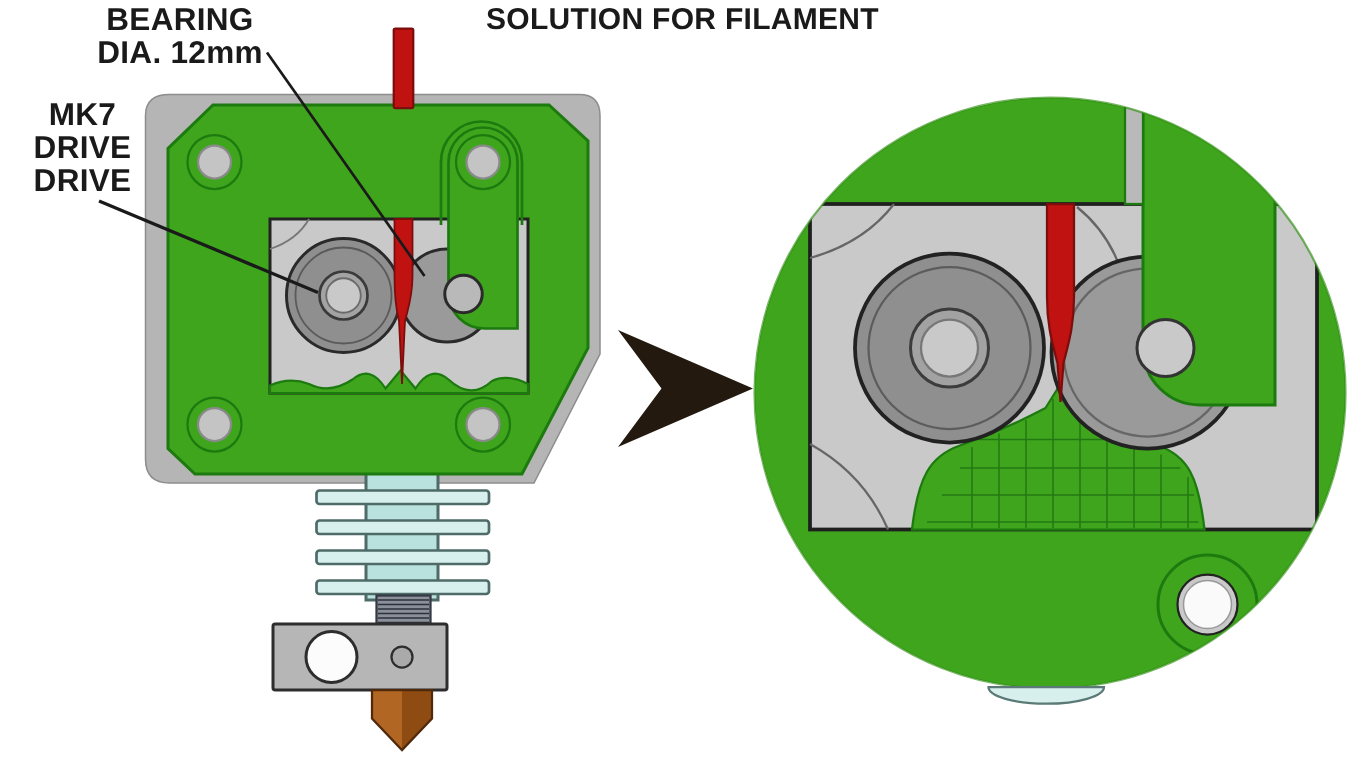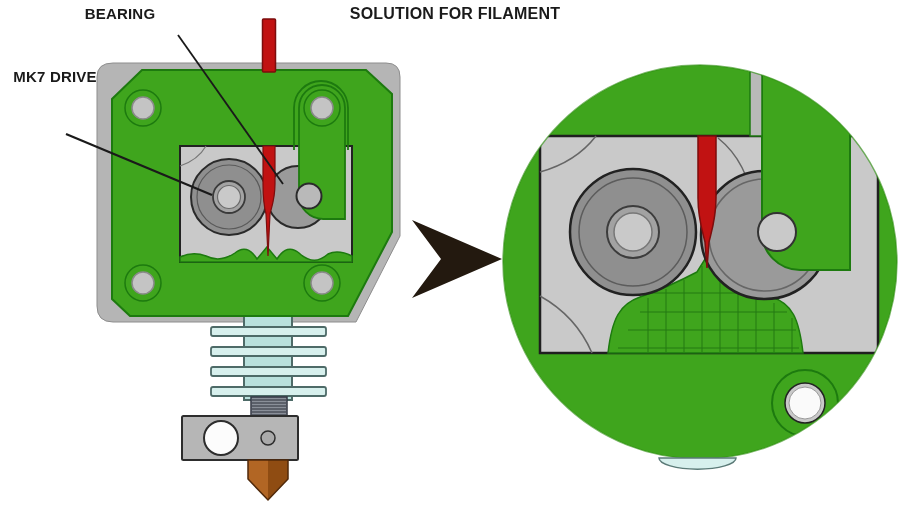--- a/index.html
+++ b/index.html
@@ -6,25 +6,25 @@
   body{
     width:902px;height:506px;position:relative;overflow:hidden;
     background:var(--bg,#fff);
     font-family:"Liberation Sans", sans-serif;
   }
   .smudge{position:absolute;background:#ededed;border-radius:50%;filter:blur(7px);opacity:.55;}
   #scene{position:absolute;left:0;top:0;}
   .title{
     position:absolute;left:295px;top:1px;width:320px;
     text-align:center;color:var(--ink,#1a1a1a);
-    font-size:16px;line-height:25px;font-weight:700;letter-spacing:.2px;
+    font-size:20px;line-height:25px;font-weight:700;letter-spacing:.2px;
   }
   .callout{
     position:absolute;color:var(--ink,#1a1a1a);text-align:center;
-    font-size:15px;line-height:22px;font-weight:700;letter-spacing:.2px;
+    font-size:21px;line-height:22px;font-weight:700;letter-spacing:.2px;
   }
   .callout.bearing{left:55px;top:3px;width:130px;}
   .callout.gear{left:0px;top:66px;width:110px;}
 </style>
 </head>
 <body>
 
 <div class="smudge" style="left:300px;top:28px;width:190px;height:34px;"></div>
 <div class="smudge" style="left:440px;top:320px;width:90px;height:110px;"></div>
 <div class="smudge" style="left:170px;top:468px;width:440px;height:30px;"></div>
@@ -178,17 +178,19 @@
 
   <path d="M412,220 L502,259 L412,298 L441,259 Z" style="fill:var(--arrow)"></path>
 </svg>
 
 <div class="title">
   <div>SOLUTION FOR FILAMENT</div>
 </div>
 
 <div class="callout bearing">
   <div>BEARING</div>
+  <div>DIA. 12mm</div>
 </div>
 
 <div class="callout gear">
   <div>MK7 DRIVE</div>
+  <div>DRIVE</div>
 </div>
 
 </body></html>

